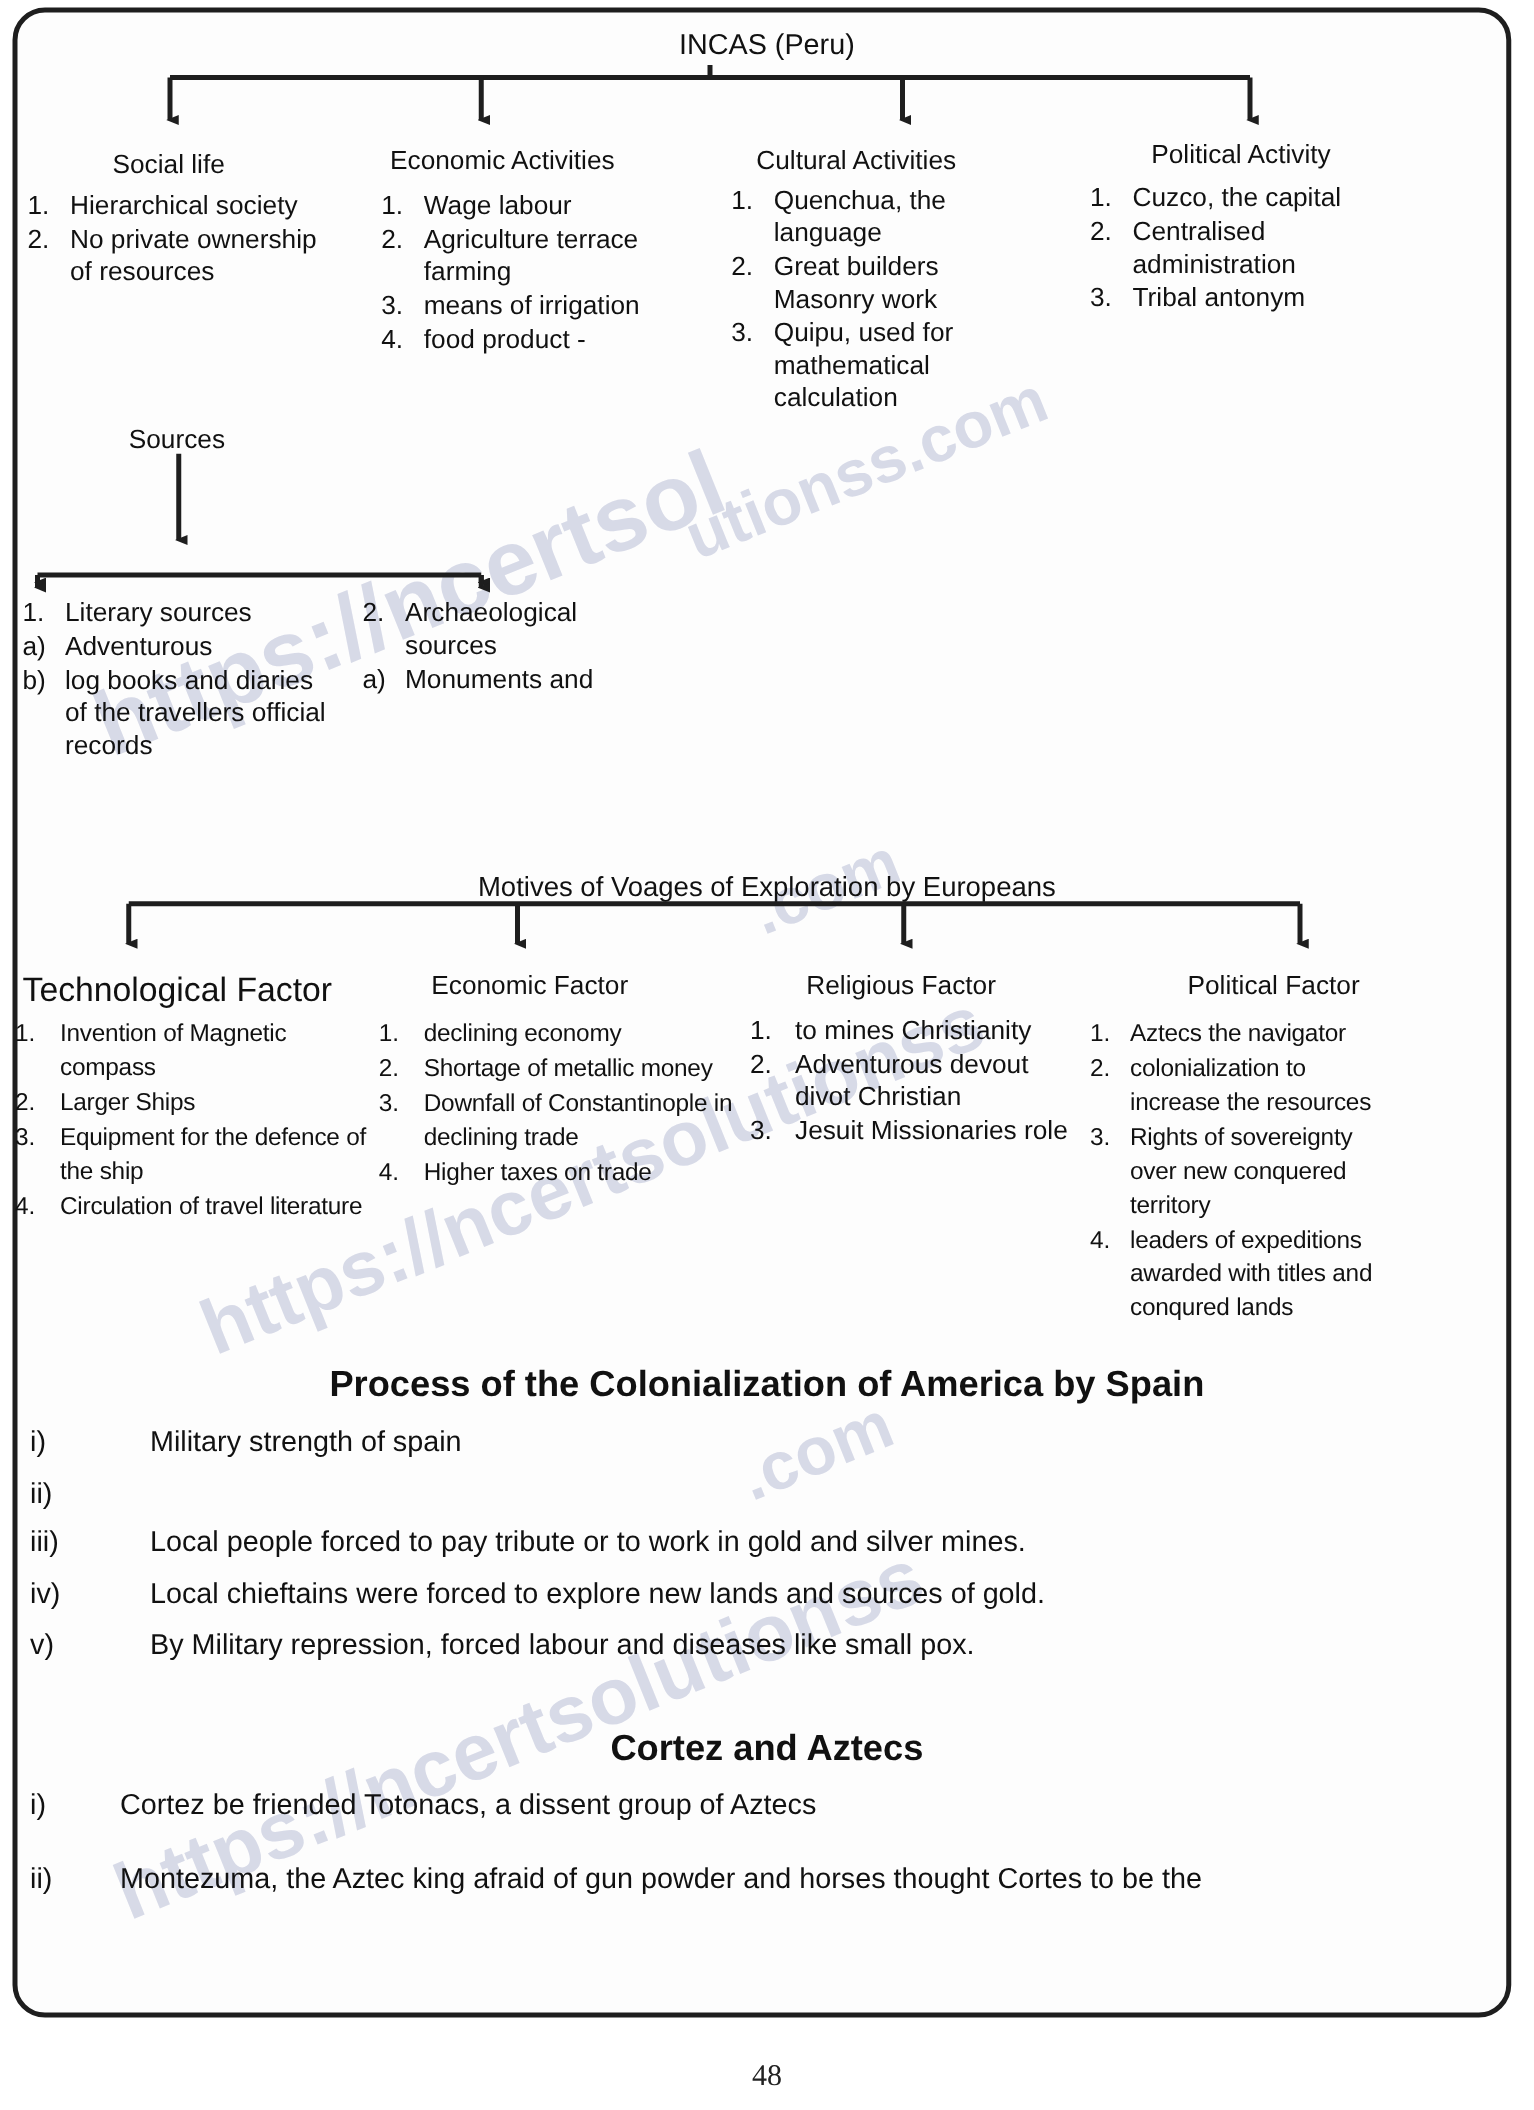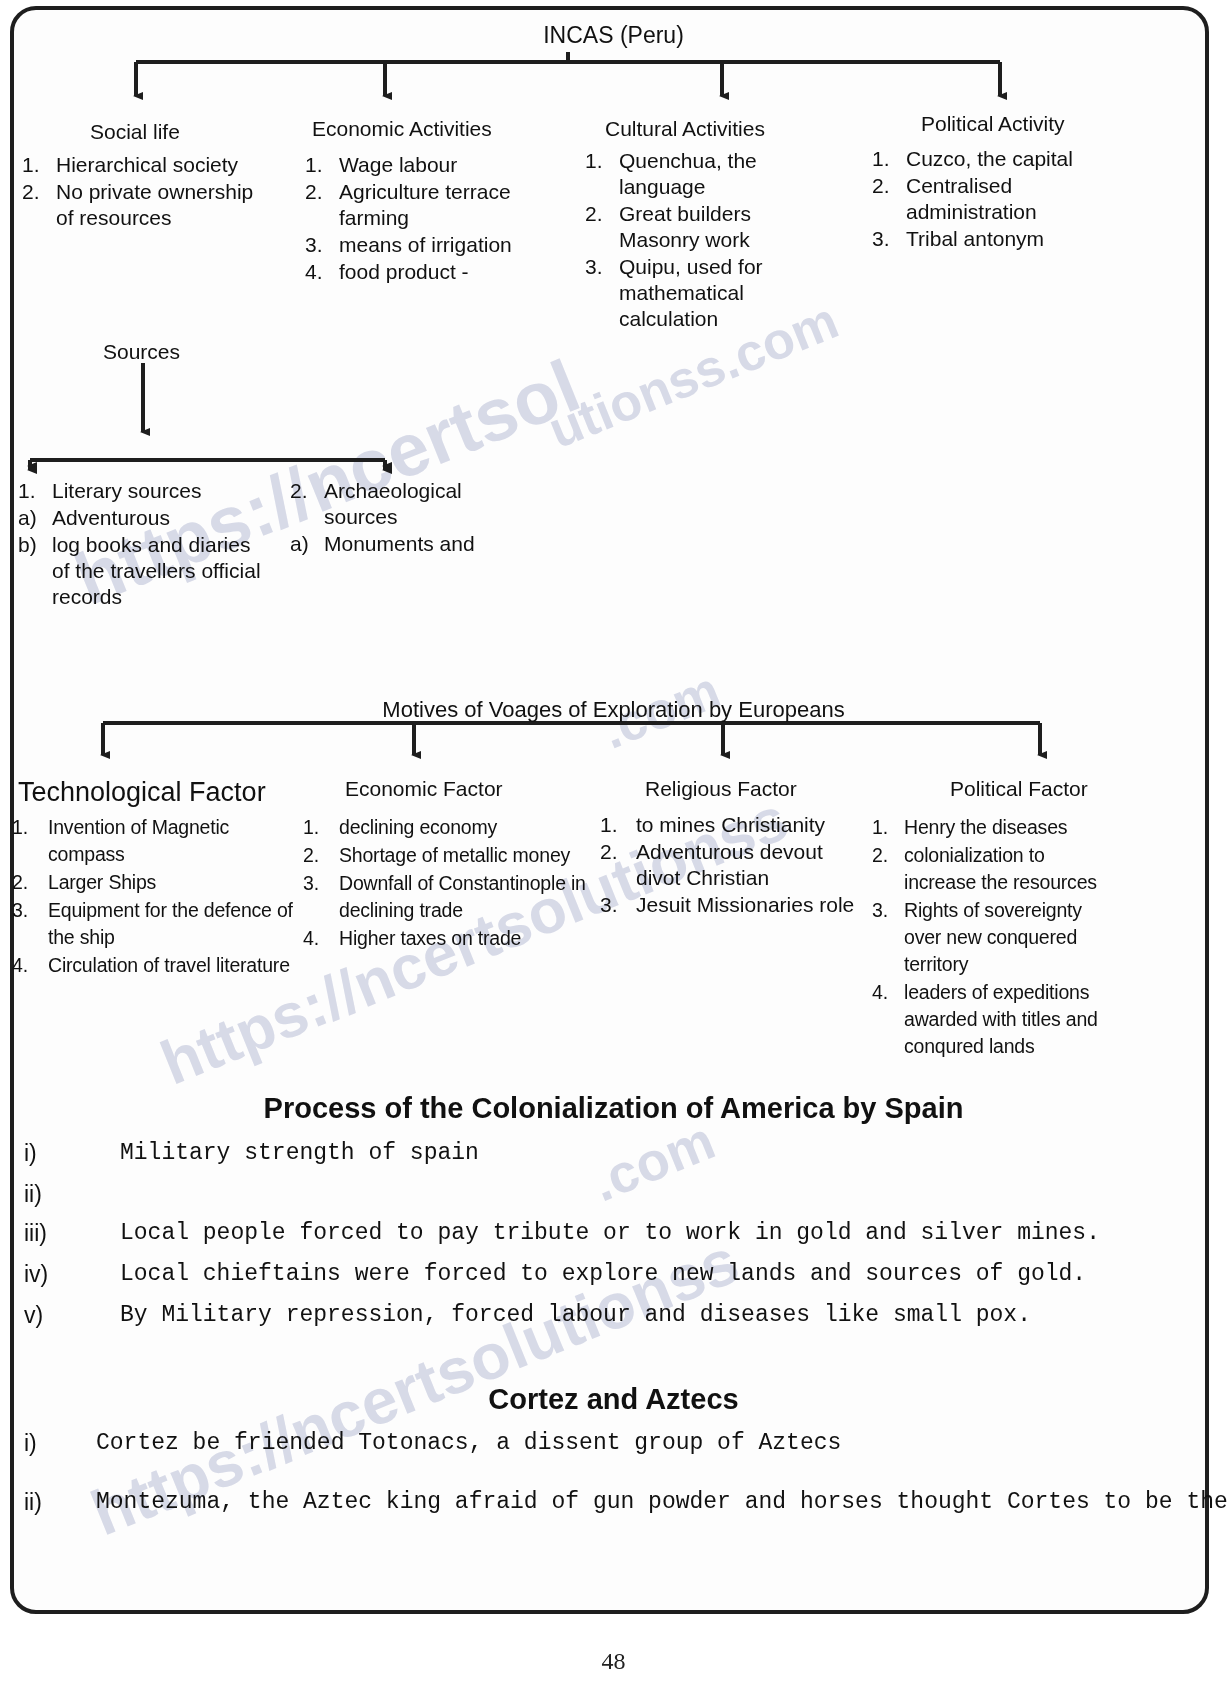--- a/index.html
+++ b/index.html
@@ -110,21 +110,21 @@
   
   .roman-row {
     position: absolute;
     font-size: 23px;
     display: flex;
   }
   .roman-row .rm {
     width: 96px;
     flex: 0 0 96px;
   }
-  .roman-row .rt { flex: 1 1 auto; white-space: nowrap; font-family: Liberation Mono, monospace; }
+  .roman-row .rt { flex: 1 1 auto; white-space: nowrap; }
 
   .page-number {
     position: absolute;
     left: 0;
     top: 1648px;
     width: 1227px;
     text-align: center;
     font-size: 24px;
     color: #222;
     font-family: "Liberation Serif", serif;
@@ -333,21 +333,21 @@
     <div class="li">
       <span class="mk" style="width:36px">3.</span>
       <span class="tx">Jesuit  Missionaries role</span>
     </div>
   </div>
 
   <div class="node-title" style="left:950px;top:777px;font-size:21px;">Political  Factor</div>
   <div class="col cond-narrow" style="left:872px;top:814px;width:240px;">
     <div class="li cond">
       <span class="mk" style="width:32px">1.</span>
-      <span class="tx">Henry the diseases</span>
+      <span class="tx">Aztecs the navigator</span>
     </div>
     <div class="li cond">
       <span class="mk" style="width:32px">2.</span>
       <span class="tx">colonialization to increase the resources</span>
     </div>
     <div class="li cond">
       <span class="mk" style="width:32px">3.</span>
       <span class="tx">Rights of sovereignty over new conquered territory</span>
     </div>
     <div class="li cond">

